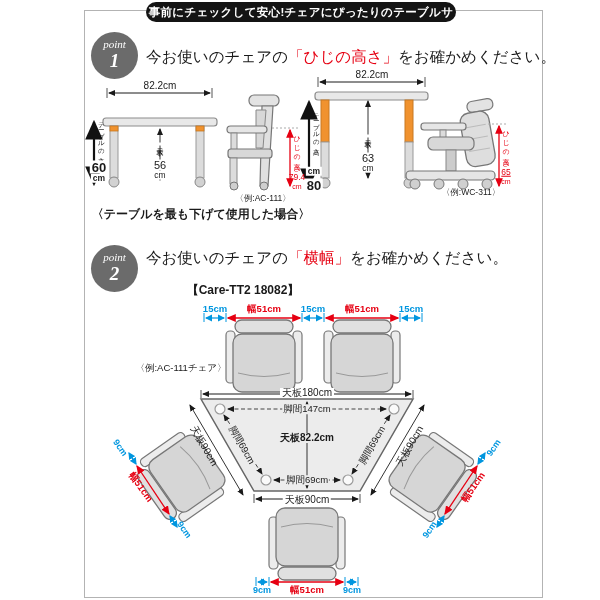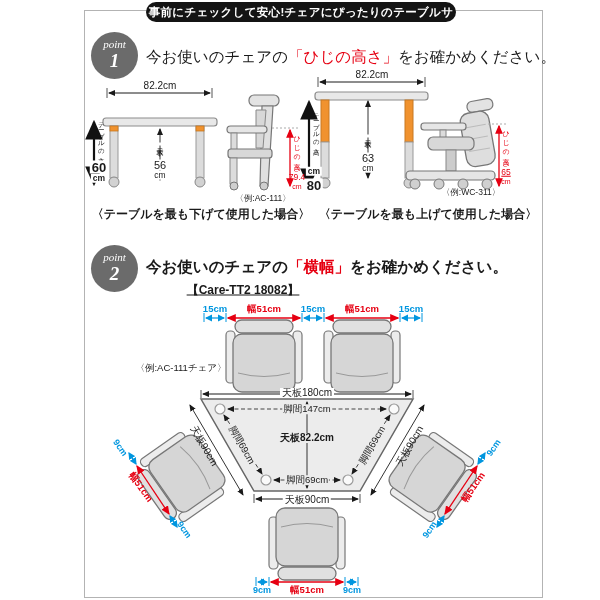--- a/index.html
+++ b/index.html
@@ -41,24 +41,24 @@
     <span class="bn">1</span>
   </div>
   <div class="heading" style="left:146px;top:47px;text-align:right;">
     <span>今お使いのチェアの</span><span class="hl">「ひじの高さ」</span><span>をお確かめください。</span>
   </div>
 
   <div class="badge" style="left:91px;top:245px;">
     <span class="bw">point</span>
     <span class="bn">2</span>
   </div>
-  <div class="heading" style="left:146px;top:257px;font-weight:bold;">
+  <div class="heading" style="left:146px;top:248px;">
     <span>今お使いのチェアの</span><span class="hl">「横幅」</span><span>をお確かめください。</span>
   </div>
-  <div id="model" style="left:243px;top:290px;text-decoration:underline;">【Care-TT2 18082】</div>
+  <div id="model" style="left:243px;top:290px;">【Care-TT2 18082】</div>
 
   <svg width="600" height="600" viewBox="0 0 600 600">
     <defs>
       <marker id="mk" markerWidth="7" markerHeight="6" refX="6" refY="3" orient="auto-start-reverse">
           <path d="M0,0L7,3L0,6Z" fill="#1a1a1a"></path>
         </marker>
       <marker id="mkb" markerWidth="9" markerHeight="8" refX="8" refY="4" orient="auto-start-reverse">
           <path d="M0,0L9,4L0,8Z" fill="#111"></path>
         </marker>
       <marker id="mr" markerWidth="7" markerHeight="6" refX="6" refY="3" orient="auto-start-reverse">
@@ -235,21 +235,20 @@
   <div class="L vl" style="left:316px;top:131px;font-size:6.5px;">テーブルの高さ</div>
   <div class="L s13 bg" style="left:314px;top:160px;margin-top:25px;">80</div>
   <div class="L s8 b bg" style="left:314px;top:171px;">cm</div>
   <div class="L vl bg" style="left:368px;top:136px;font-size:7px;">天板下</div>
   <div class="L s11 bg" style="left:368px;top:158px;">63</div>
   <div class="L s8 bg" style="left:368px;top:168px;">cm</div>
   <div class="L vl red" style="left:506px;top:145px;font-size:7px;">ひじの高さ</div>
   <div class="L s8 red" style="left:506px;top:172px;text-decoration:underline;">65</div>
   <div class="L red" style="left:506px;top:181px;font-size:7px;">cm</div>
   <div class="L s8" style="left:471px;top:192px;">〈例:WC-311〉</div>
-  <div class="cap" style="left:428px;top:214px;">〈テーブルを最も上げて使用した場合〉</div>
 
   <div class="L blue b" style="left:215px;top:309px;">15cm</div>
   <div class="L red b" style="left:264px;top:309px;">幅51cm</div>
   <div class="L blue b" style="left:313px;top:309px;">15cm</div>
   <div class="L red b" style="left:362px;top:309px;">幅51cm</div>
   <div class="L blue b" style="left:411px;top:309px;">15cm</div>
   <div class="L" style="left:181px;top:344px;margin-top:24px;">〈例:AC-111チェア〉</div>
 
   <div class="L s10 bg" style="left:307px;top:393px;">天板180cm</div>
   <div class="L bgt" style="left:307px;top:409px;">脚間147cm</div>

